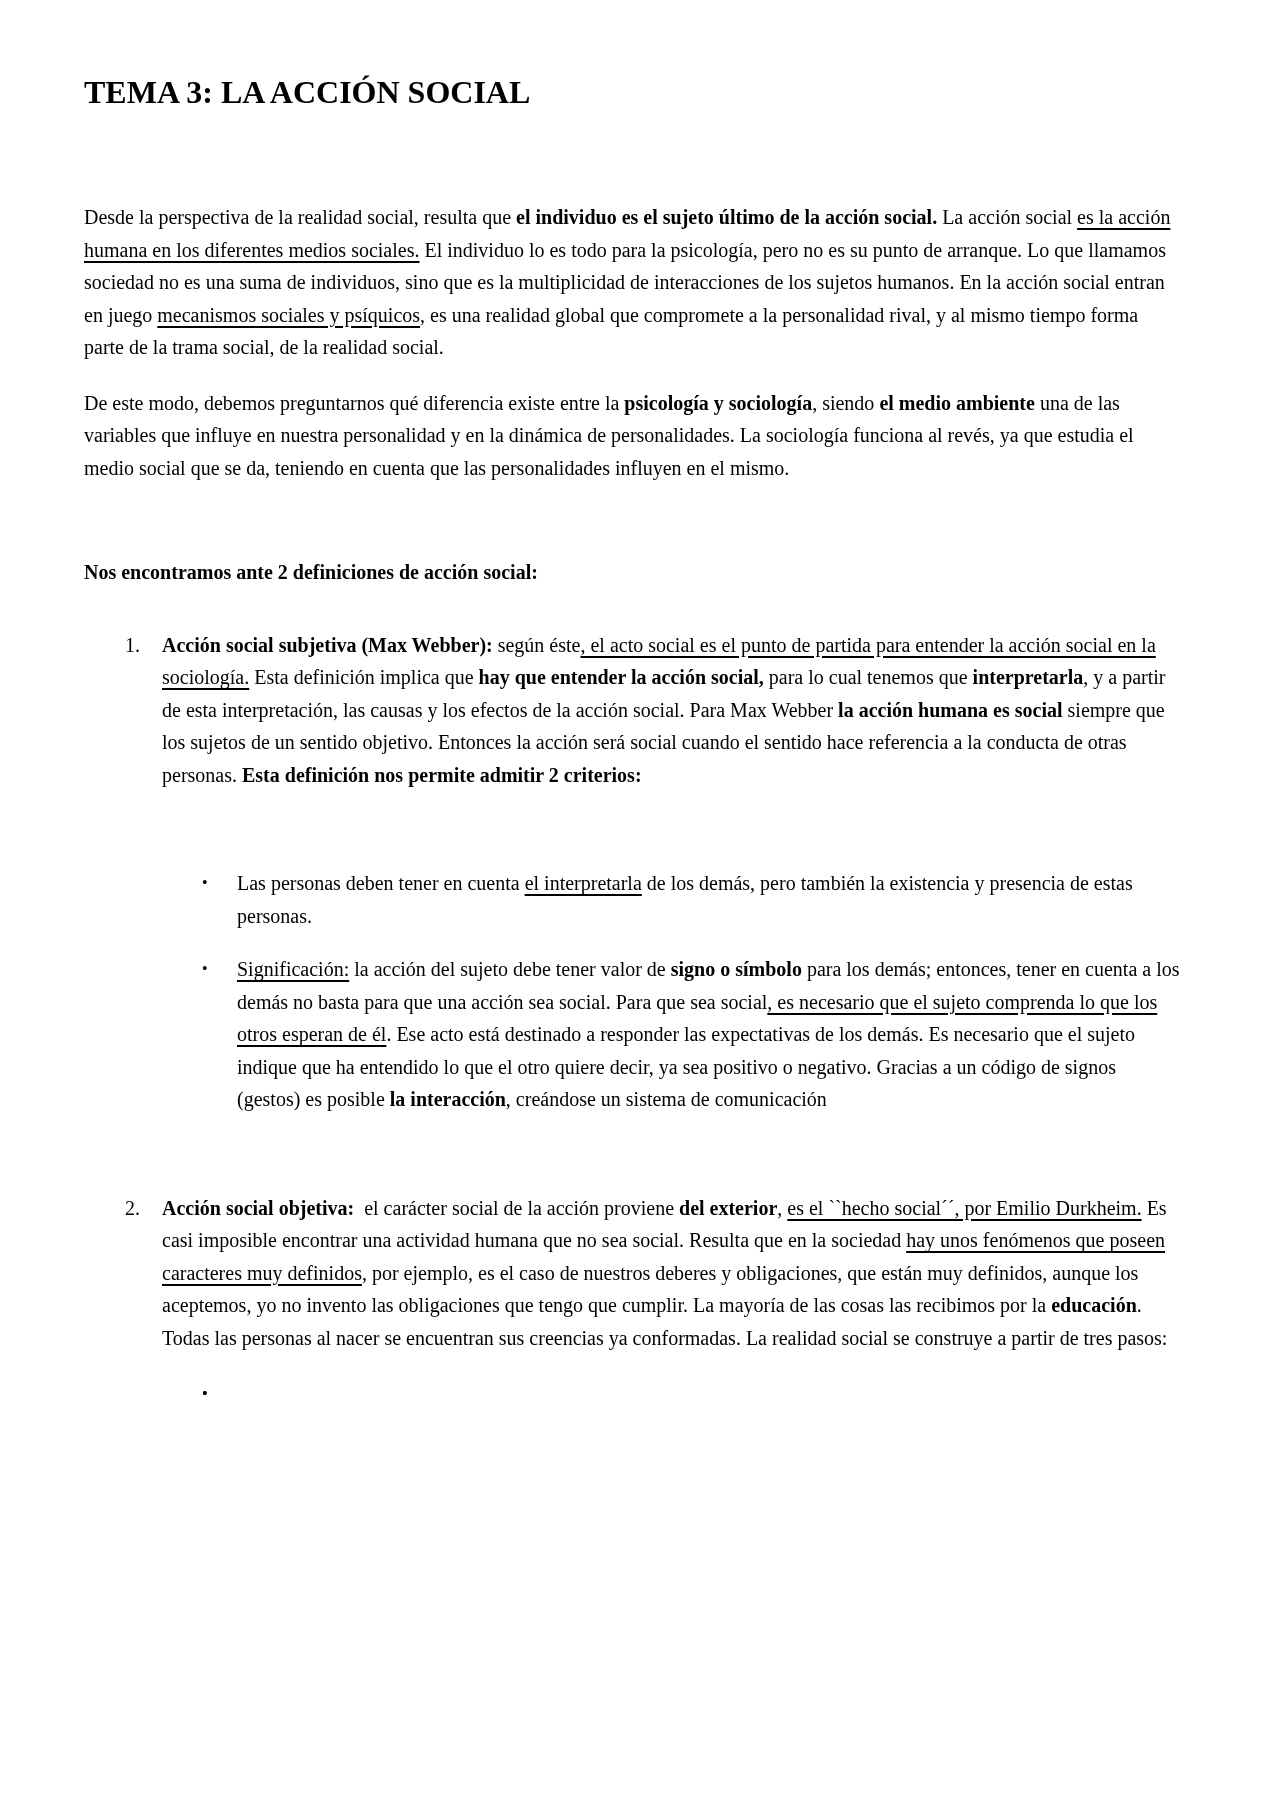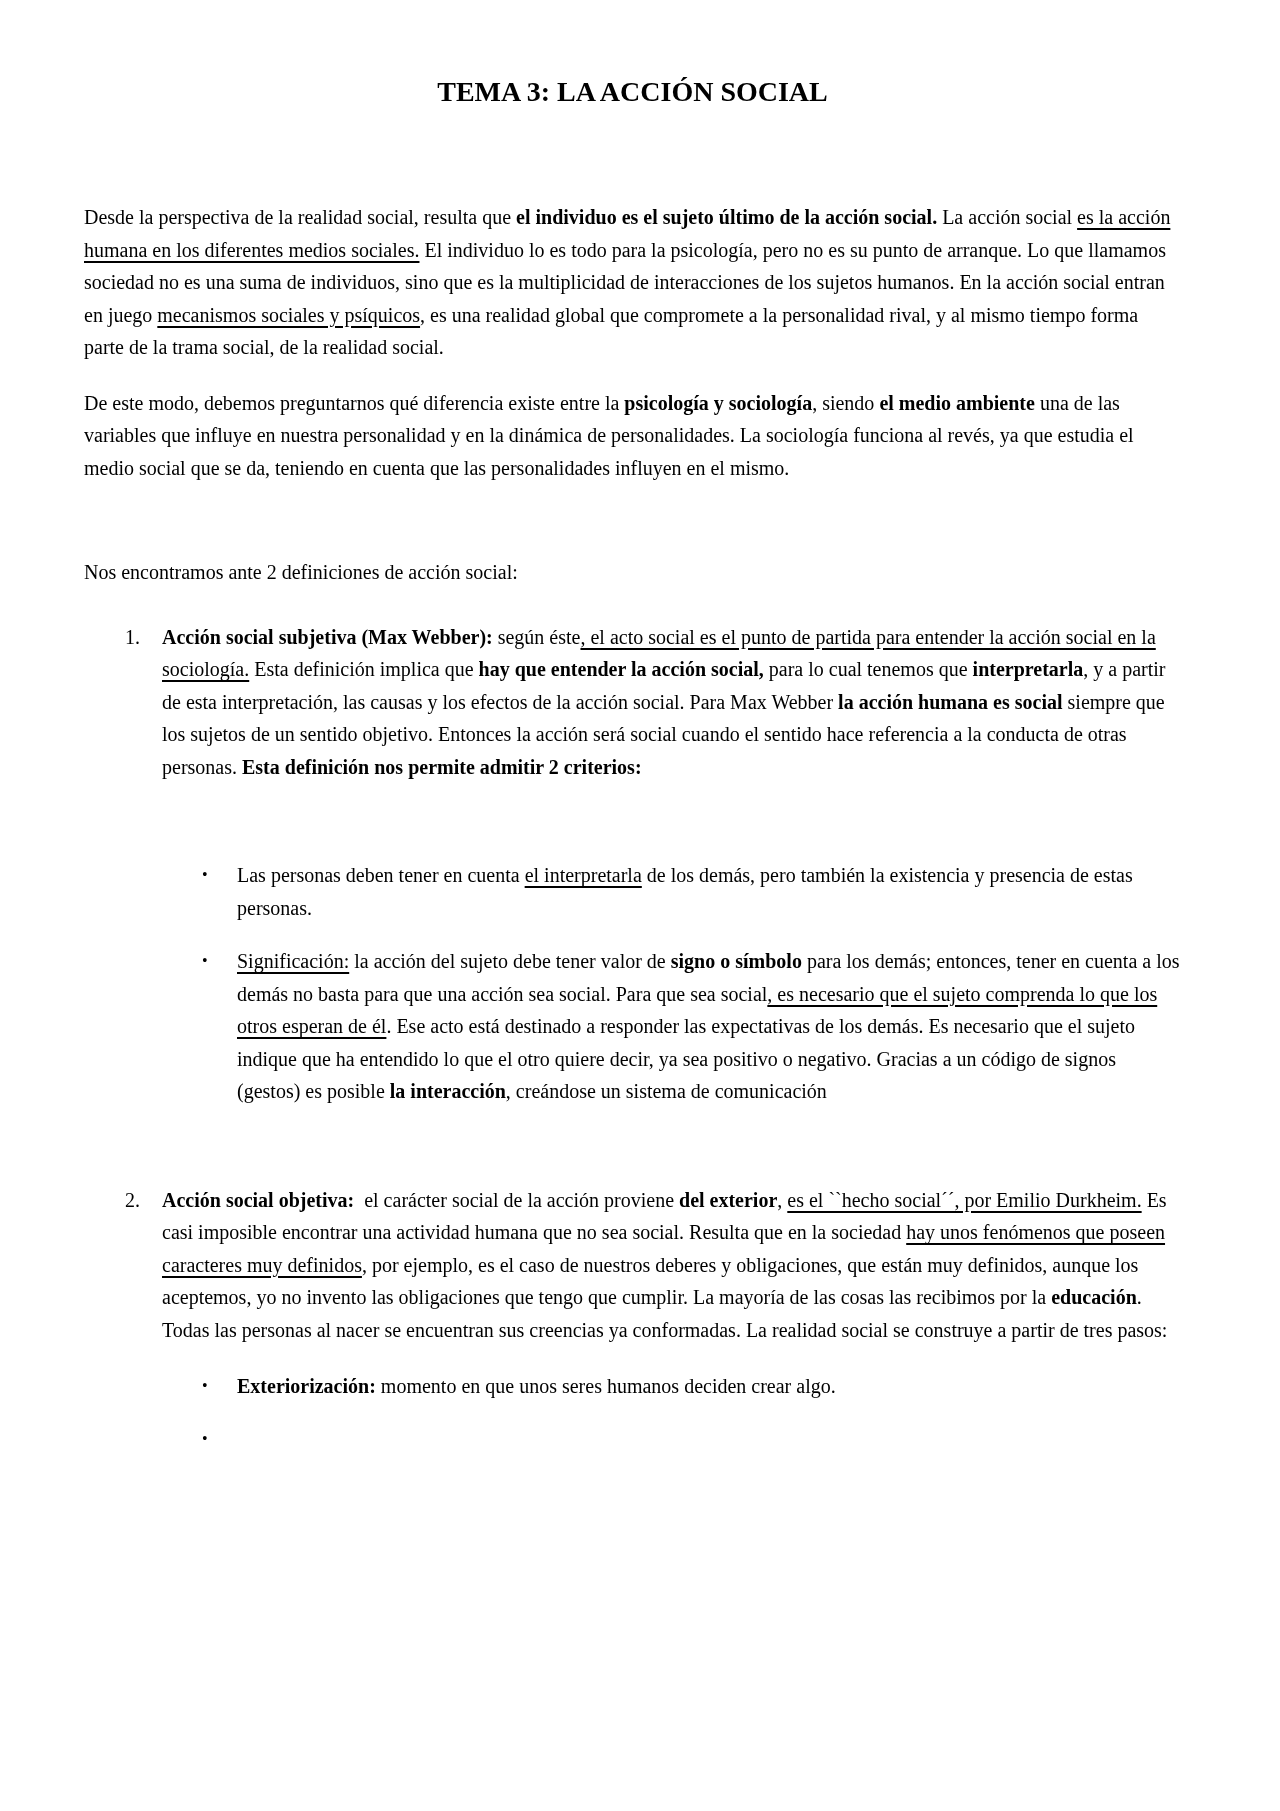--- a/index.html
+++ b/index.html
@@ -16,32 +16,31 @@
     min-height: 1811px;
     padding: 74px 99px 160px 84px;
     background: #ffffff;
     color: #000000;
     font-family: "Liberation Serif", "DejaVu Serif", serif;
     font-size: 20px;
     line-height: 32.5px;
     text-align: left;
   }
   .doc-title {
-    font-size: 28px;
+    font-size: 32px;
     line-height: 36px;
     font-weight: bold;
-    text-align: center;
     margin: 0 0 91px 0;
   }
   .para {
     margin: 16px 0 23px 0;
   }
   .section-heading {
-    font-weight: normal;
-    margin: 72px 0 32px 0;
+    font-weight: bold;
+    margin: 72px 0 40px 0;
   }
   .num-item {
     position: relative;
     padding-left: 78px;
     margin: 0;
   }
   .num-item .num {
     position: absolute;
     left: 41px;
     top: 0;
@@ -97,20 +96,19 @@
     <span><span class="u">Significación:</span><span> la acción del sujeto debe tener valor de </span><span class="b">signo o símbolo</span><span> para los demás; entonces, tener en cuenta a los demás no basta para que una acción sea social. Para que sea social</span><span class="u">, es necesario que el sujeto comprenda lo que los otros esperan de él</span><span>. Ese acto está destinado a responder las expectativas de los demás. Es necesario que el sujeto indique que ha entendido lo que el otro quiere decir, ya sea positivo o negativo. Gracias a un código de signos (gestos) es posible </span><span class="b">la interacción</span><span>, creándose un sistema de comunicación</span></span>
   </div>
 
   <div class="num-item mt76">
     <span class="num">2.</span>
     <span><span class="b">Acción social objetiva:</span><span>&nbsp; el carácter social de la acción proviene </span><span class="b">del exterior</span><span>, </span><span class="u">es el ``hecho social´´, por Emilio Durkheim.</span><span> Es casi imposible encontrar una actividad humana que no sea social. Resulta que en la sociedad </span><span class="u">hay unos fenómenos que poseen caracteres muy definidos</span><span>, por ejemplo, es el caso de nuestros deberes y obligaciones, que están muy definidos, aunque los aceptemos, yo no invento las obligaciones que tengo que cumplir. La mayoría de las cosas las recibimos por la </span><span class="b">educación</span><span>. Todas las personas al nacer se encuentran sus creencias ya conformadas. La realidad social se construye a partir de tres pasos:</span></span>
   </div>
 
   <div class="bullet mt24">
     <span class="dot">•</span>
-    <span><span class="b">Exteriorización:</span><span> momento en que unos seres humanos deciden crear algo.</span></span>
   </div>
 
   <div class="bullet mt20">
     <span class="dot">•</span>
   </div>
 
 </div>
 
 </body></html>

